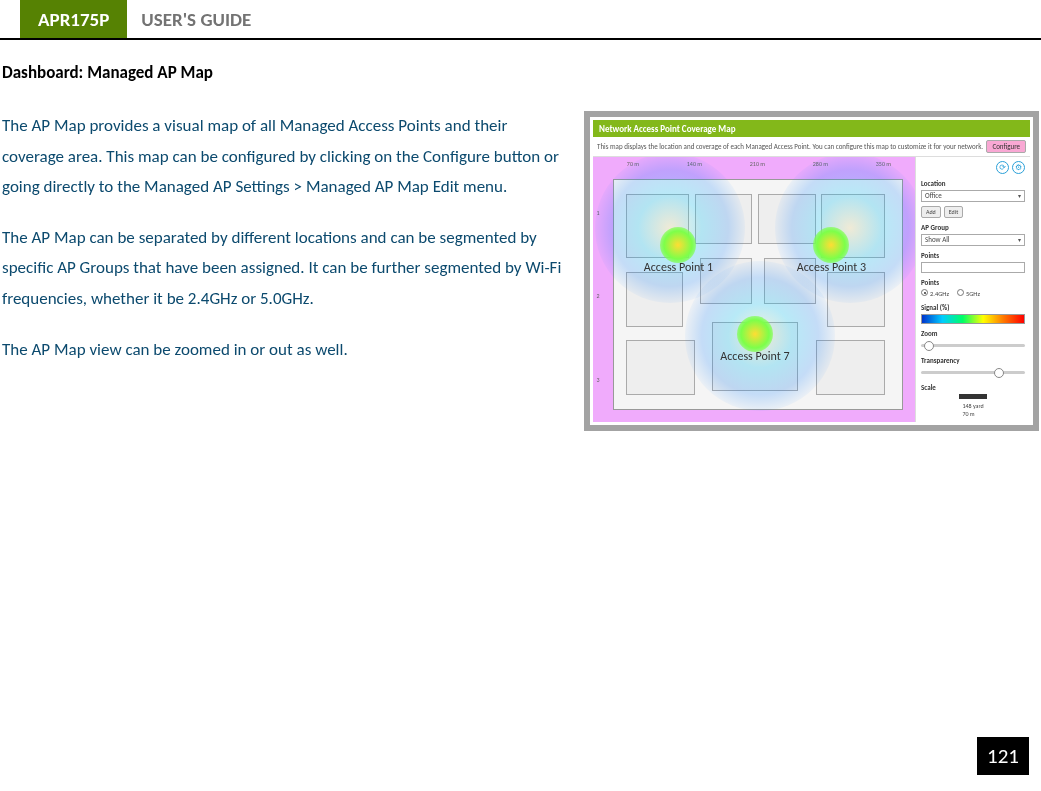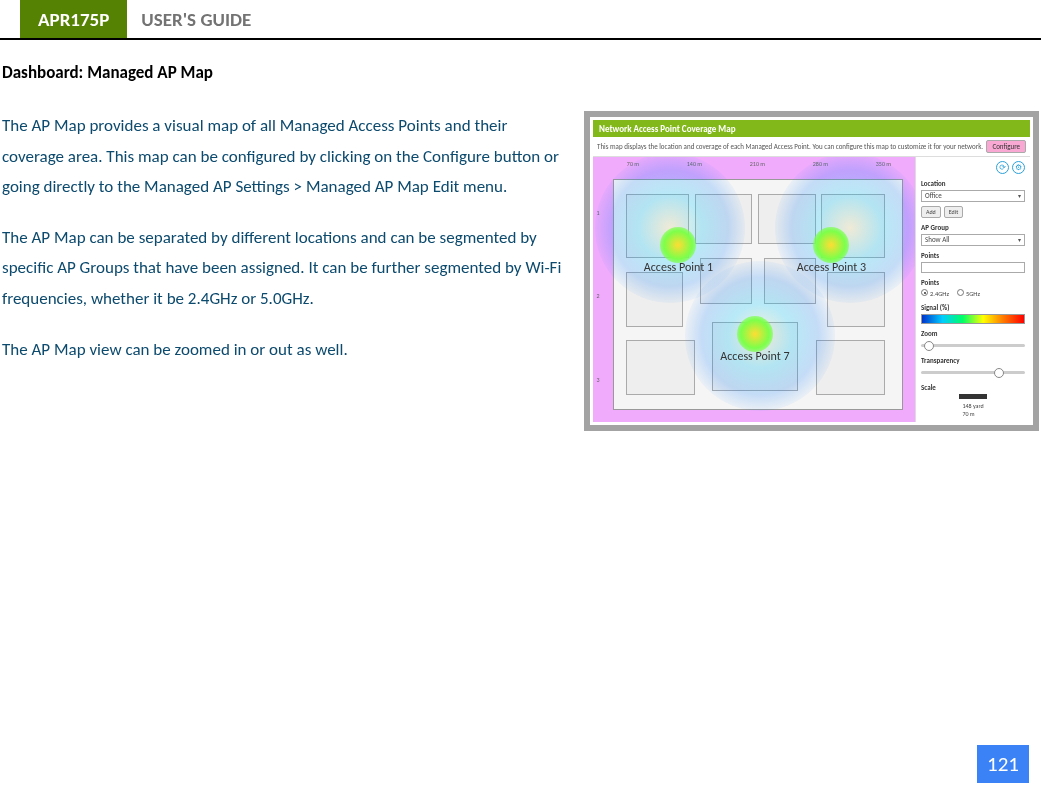--- a/index.html
+++ b/index.html
@@ -319,23 +319,23 @@
     .sb-table-head span:first-child { color: #333; }
     .sb-table-row {
       display: flex;
       justify-content: space-between;
       font-size: 6px;
       line-height: 1.25;
       margin-bottom: 1.5px;
     }
     .page-number {
       position: absolute;
-      bottom: 8px;
+      bottom: 16px;
       right: 12px;
-      background: #3b82f6;
+      background: #000000;
       color: white;
       font-size: 21px;
       padding: 6px 10px;
       font-weight: normal;
     }
   </style>
 </head>
 <body>
 
 <div class="header">

